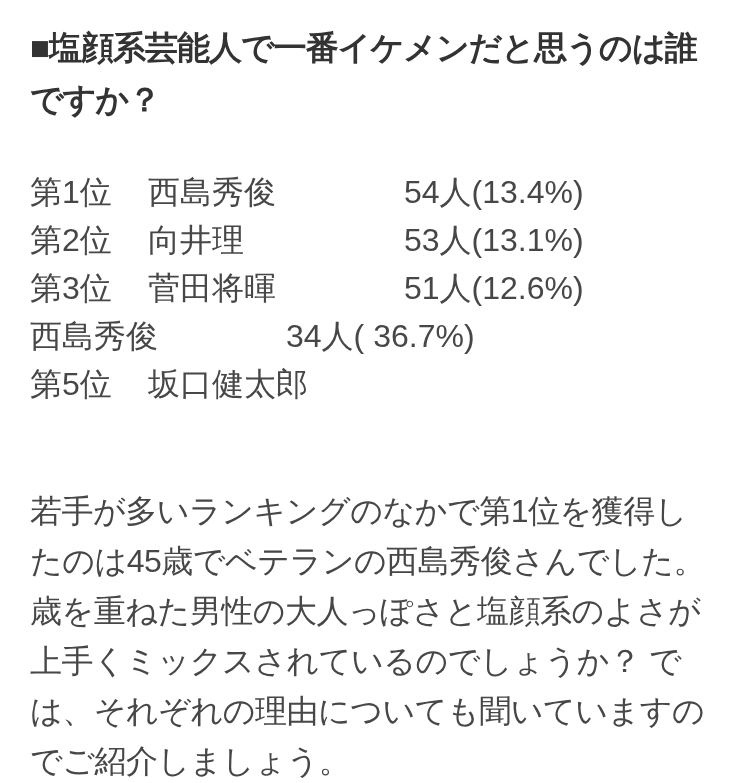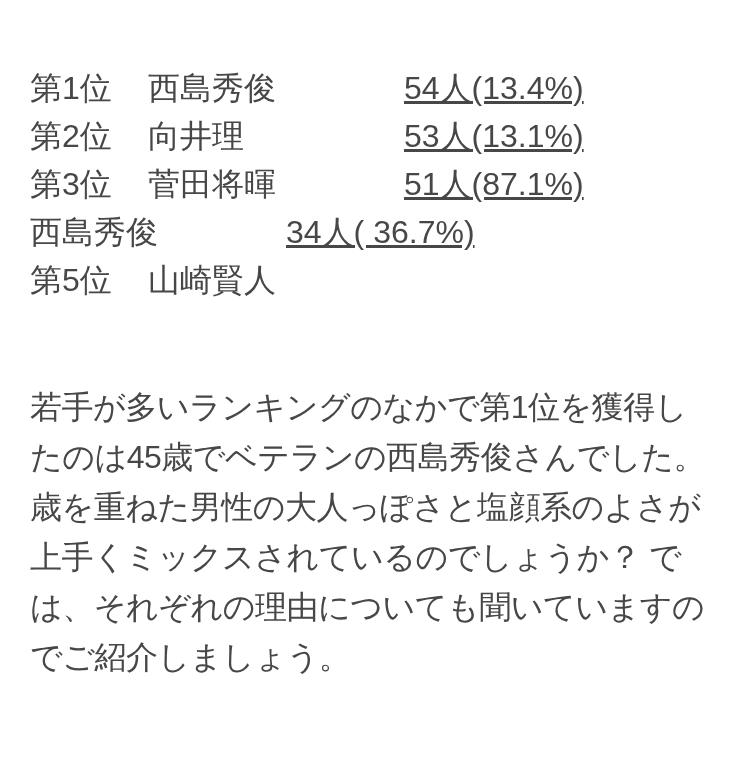--- a/index.html
+++ b/index.html
@@ -40,64 +40,64 @@
     white-space: pre;
   }
   .rank-row .rank {
     flex: 0 0 118px;
   }
   .rank-row .name {
     flex: 0 0 256px;
   }
   .rank-row .result {
     flex: 1 1 auto;
-    text-decoration: underline;
   }
   .body-text {
     margin: 78px 0 0 0;
     font-size: 32px;
     line-height: 50px;
     color: #474747;
     letter-spacing: -0.5px;
     white-space: pre-wrap;
   }
 </style>
 </head>
 <body>
 
 <div class="page">
 
+  <h1 class="headline">■塩顔系芸能人で一番イケメンだと思うのは誰ですか？</h1>
 
   <div class="ranking">
 
     <div class="rank-row">
       <span class="rank">第1位</span>
       <span class="name">西島秀俊</span>
       <span class="result">54人(13.4%)</span>
     </div>
 
     <div class="rank-row">
       <span class="rank">第2位</span>
       <span class="name">向井理</span>
       <span class="result">53人(13.1%)</span>
     </div>
 
     <div class="rank-row">
       <span class="rank">第3位</span>
       <span class="name">菅田将暉</span>
-      <span class="result">51人(87.1%)</span>
+      <span class="result">51人(12.6%)</span>
     </div>
 
     <div class="rank-row">
       <span class="name">西島秀俊</span>
       <span class="result">34人( 36.7%)</span>
     </div>
 
     <div class="rank-row">
       <span class="rank">第5位</span>
-      <span class="name">山崎賢人</span>
+      <span class="name">坂口健太郎</span>
     </div>
 
   </div>
 
   <p class="body-text">若手が多いランキングのなかで第1位を獲得したのは45歳でベテランの西島秀俊さんでした。歳を重ねた男性の大人っぽさと塩顔系のよさが上手くミックスされているのでしょうか？ では、それぞれの理由についても聞いていますのでご紹介しましょう。</p>
 
 </div>
 
 </body></html>

